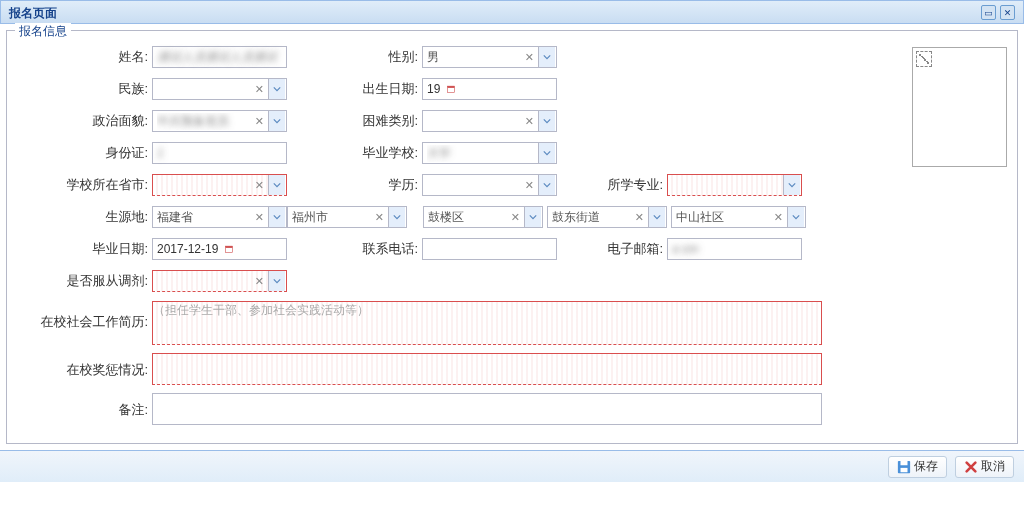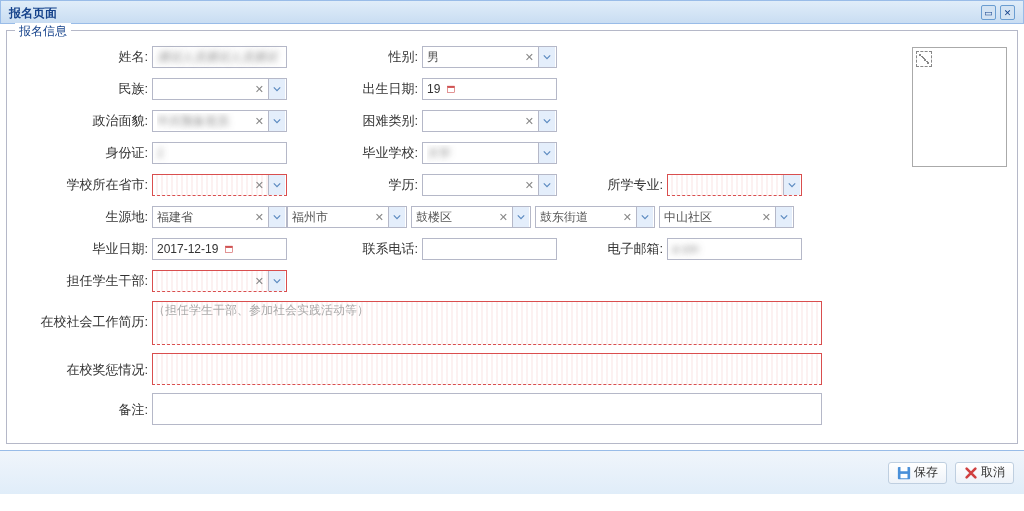--- a/index.html
+++ b/index.html
@@ -25,21 +25,21 @@
 .combo .clr { color: #888; font-size: 11px; margin: 0 2px; cursor: pointer; }
 .combo .trig, .date .trig { width: 17px; height: 20px; margin: 0 -3px 0 2px; background: #e4eefb; border-left: 1px solid #b5b8c8; display: flex; align-items: center; justify-content: center; cursor: pointer; }
 .trig svg { width: 8px; height: 8px; }
 .date .trig { background: #fff; border-left: none; }
 .txt .val { flex: 1; color: #555; font-style: italic; }
 .txt .val.blur { color: transparent; text-shadow: 0 0 6px rgba(80,80,80,.7); }
 .textarea { border: 1px solid #b5b8c8; width: 670px; min-height: 44px; padding: 0; font-size: 12px; color: #aaa; }
 .textarea.tall { min-height: 32px; }
 .w135c { width: 135px; }
 .w120c { width: 120px; }
-.action-bar { background: linear-gradient(#f0f5fb, #e0edf9); border-top: 1px solid #99bce8; padding: 4px 10px; display: flex; justify-content: flex-end; gap: 8px; align-items: center; height: 44px; }
+.action-bar { background: linear-gradient(#f0f5fb, #e0edf9); border-top: 1px solid #99bce8; padding: 4px 10px; display: flex; justify-content: flex-end; gap: 8px; align-items: center; height: 32px; }
 .btn { display: inline-flex; align-items: center; gap: 3px; padding: 2px 8px; border: 1px solid #bfcfe0; background: linear-gradient(#fff,#eef3f9); border-radius: 3px; cursor: pointer; font-size: 12px; height: 22px; }
 .icon-save { width: 14px; height: 14px; }
 .icon-cancel { width: 14px; height: 14px; }
 </style>
 </head>
 <body>
 
 <div class="window-header">
   <span class="window-title">报名页面</span>
   <div class="window-controls">
@@ -178,21 +178,21 @@
         </div>
         <div class="combo w120c" style="margin-left:0">
           <span class="val">福州市</span>
             <span class="clr">✕</span>
           <span class="trig">
               <svg viewBox="0 0 10 10">
                 <path d="M1 3l4 4 4-4" fill="none" stroke="#5b8ac0" stroke-width="1.5"></path>
               </svg>
             </span>
         </div>
-        <div class="combo w120c" style="margin-left:4px">
+        <div class="combo w120c" style="margin-left:16px">
           <span class="val">鼓楼区</span>
             <span class="clr">✕</span>
           <span class="trig">
               <svg viewBox="0 0 10 10">
                 <path d="M1 3l4 4 4-4" fill="none" stroke="#5b8ac0" stroke-width="1.5"></path>
               </svg>
             </span>
         </div>
         <div class="combo w120c" style="margin-left:4px">
           <span class="val">鼓东街道</span>
@@ -229,21 +229,21 @@
         <div class="txt w135c">
             <span class="val blur"></span>
           </div>
         <span class="lbl" style="width:110px">电子邮箱:</span>
         <div class="txt w135c">
             <span class="val blur">a          om</span>
           </div>
       </div>
 
       <div class="row">
-        <span class="lbl w135">担任学生干部:</span>
+        <span class="lbl w135">是否服从调剂:</span>
         <div class="combo w135c invalid">
           <span class="val"></span>
             <span class="clr">✕</span>
           <span class="trig">
               <svg viewBox="0 0 10 10">
                 <path d="M1 3l4 4 4-4" fill="none" stroke="#5b8ac0" stroke-width="1.5"></path>
               </svg>
             </span>
         </div>
       </div>

